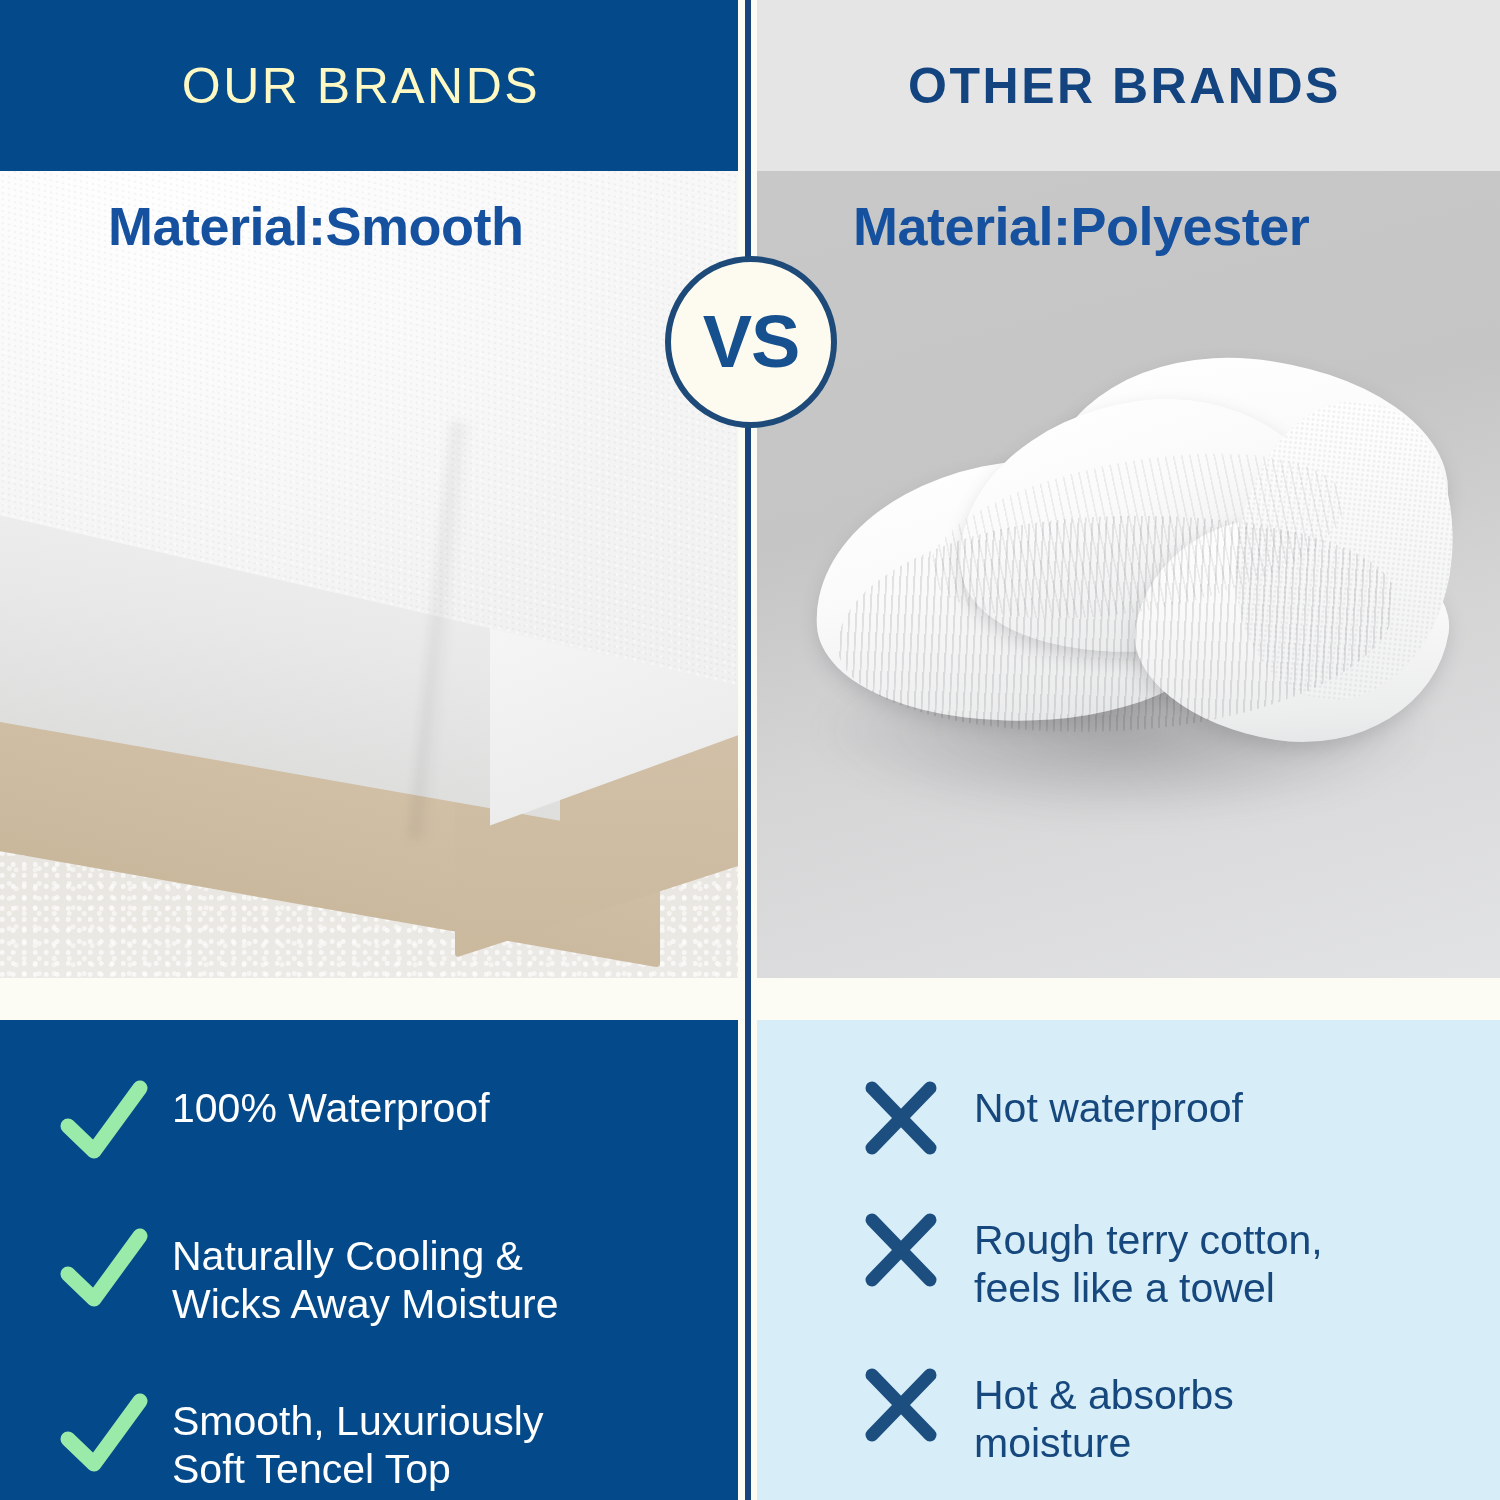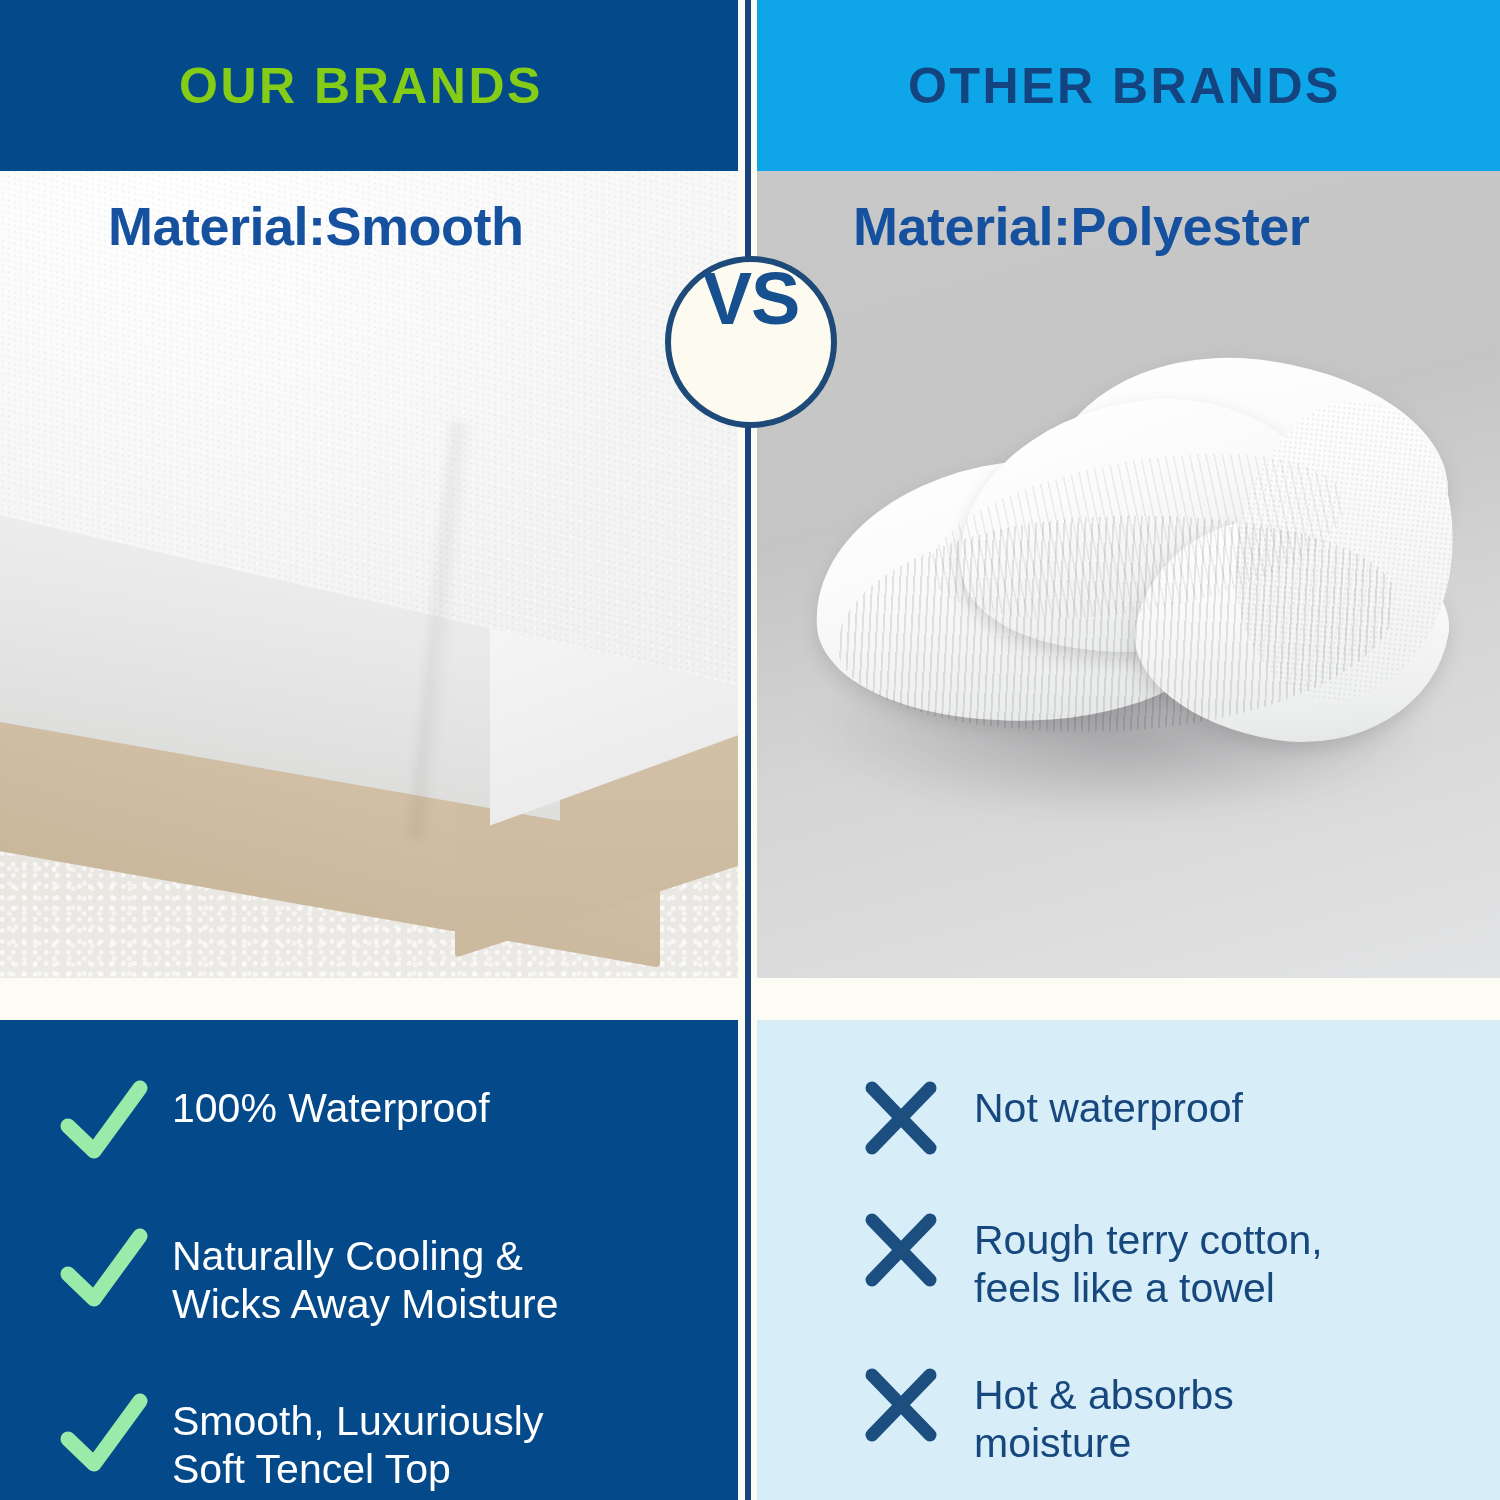--- a/index.html
+++ b/index.html
@@ -30,30 +30,30 @@
   .hdr{
     position:absolute;
     left:0; top:0;
     width:100%;
     height:171px;
     display:flex;
     align-items:center;
     justify-content:center;
   }
   .hdr-left  { background:#04498a; }
-  .hdr-right { background:#0ea5e9; }
+  .hdr-right { background:#e5e5e5; }
 
   .hdr-title{
     font-size:50px;
     letter-spacing:2.5px;
     font-weight:400;
     line-height:1;
     white-space:nowrap;
   }
-  .hdr-left .hdr-title { color:#84cc16; margin-left:-16px;font-weight:bold; }
+  .hdr-left .hdr-title { color:#fef9c3; margin-left:-16px; }
   .hdr-right .hdr-title{ color:#13447f; font-weight:700; margin-left:-8px;}
 
   
   .photo{
     position:absolute;
     left:0;
     top:171px;
     width:100%;
     height:807px;
     overflow:hidden;
@@ -268,21 +268,21 @@
 
   
   .vs-badge{
     position:absolute;
     left:665px; top:256px;
     width:172px; height:172px;
     border-radius:50%;
     background:#fdfaf0;
     border:6px solid #1d4a78;
     display:flex;
-    align-items:flex-start;
+    align-items:center;
     justify-content:center;
     z-index:30;
   }
   .vs-text{
     font-size:74px;
     font-weight:700;
     color:#17508e;
     letter-spacing:-1px;
     line-height:1;
   }

